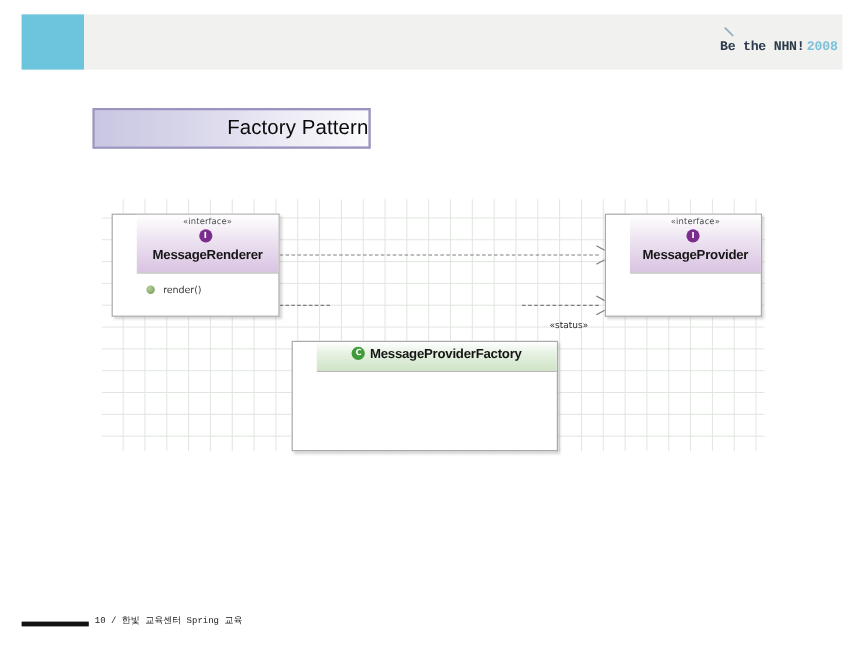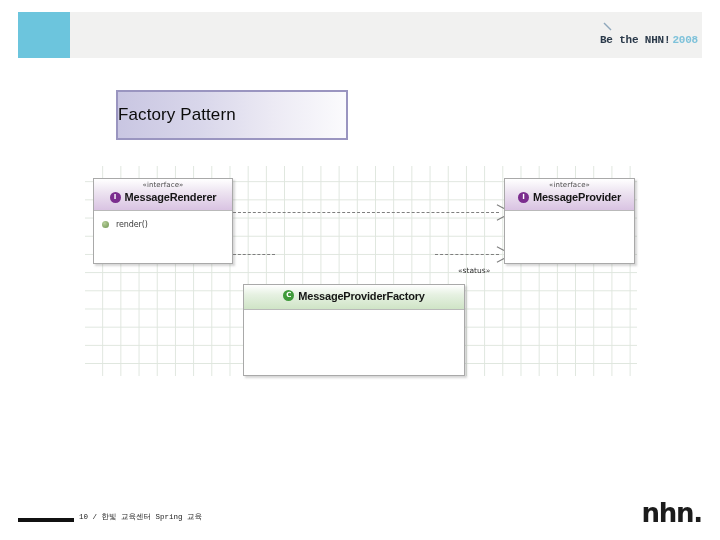--- a/index.html
+++ b/index.html
@@ -26,25 +26,25 @@
     white-space:nowrap;
   }
   .logo .be{color:#2b3a4a;}
   .logo .yr{color:#7ec2da;margin-left:2px;}
   .logo-tick{
     position:absolute;right:108px;top:22px;width:9px;height:9px;
   }
 
   
   .title-box{
-    position:absolute;left:77px;top:90px;width:232px;height:50px;
+    position:absolute;left:77px;top:90px;width:232px;height:34px;
     border:2px solid #9a95c0;
     background:linear-gradient(to right,#c9c6e2 0%,#d8d6ea 35%,#eceaf4 68%,#fbfbfd 100%);
     box-sizing:border-box;
-    display:flex;align-items:center;justify-content:flex-start;margin-left:39px;
+    display:flex;align-items:center;justify-content:flex-end;
   }
   .title-text{
     font-size:17px;color:#0b0b0b;letter-spacing:0.1px;
     font-family:"Liberation Sans",sans-serif;
   }
 
   
   .diagram{
     position:absolute;left:85px;top:166px;width:552px;height:210px;
     background-color:#ffffff;
@@ -53,20 +53,21 @@
       linear-gradient(to bottom,#dfe6de 1px,transparent 1px);
     background-size:18.2px 18.2px;
     background-position:-1px -3px;
   }
 
   
   .uml{
     position:absolute;background:#fff;border:1px solid #a9a9a9;
     box-shadow:2px 2px 2px rgba(120,120,120,0.30);
     box-sizing:border-box;
+    padding-left:20px;
   }
   .uml-head{
     padding:3px 6px 4px 6px;text-align:center;line-height:1.05;
   }
   .uml-head.iface{
     background:linear-gradient(to bottom,#ffffff 0%,#ede4f1 42%,#d9c3e2 100%);
     border-bottom:1px solid #b9b9b9;
   }
   .uml-head.cls{
     background:linear-gradient(to bottom,#ffffff 0%,#e6f1e2 40%,#cfe4c6 100%);
@@ -197,15 +198,14 @@
     <div class="uml" id="box-factory">
       <div class="uml-head cls">
         <span class="badge c">C</span><span class="cls-name">MessageProviderFactory</span>
       </div>
     </div>
 
   </div>
 
   <div class="footer-bar"></div>
   <div class="footer-text">10 / 한빛 교육센터 Spring 교육</div>
-  <div class="nhn">nhn.</div>
 
 </div>
 
 </body></html>

